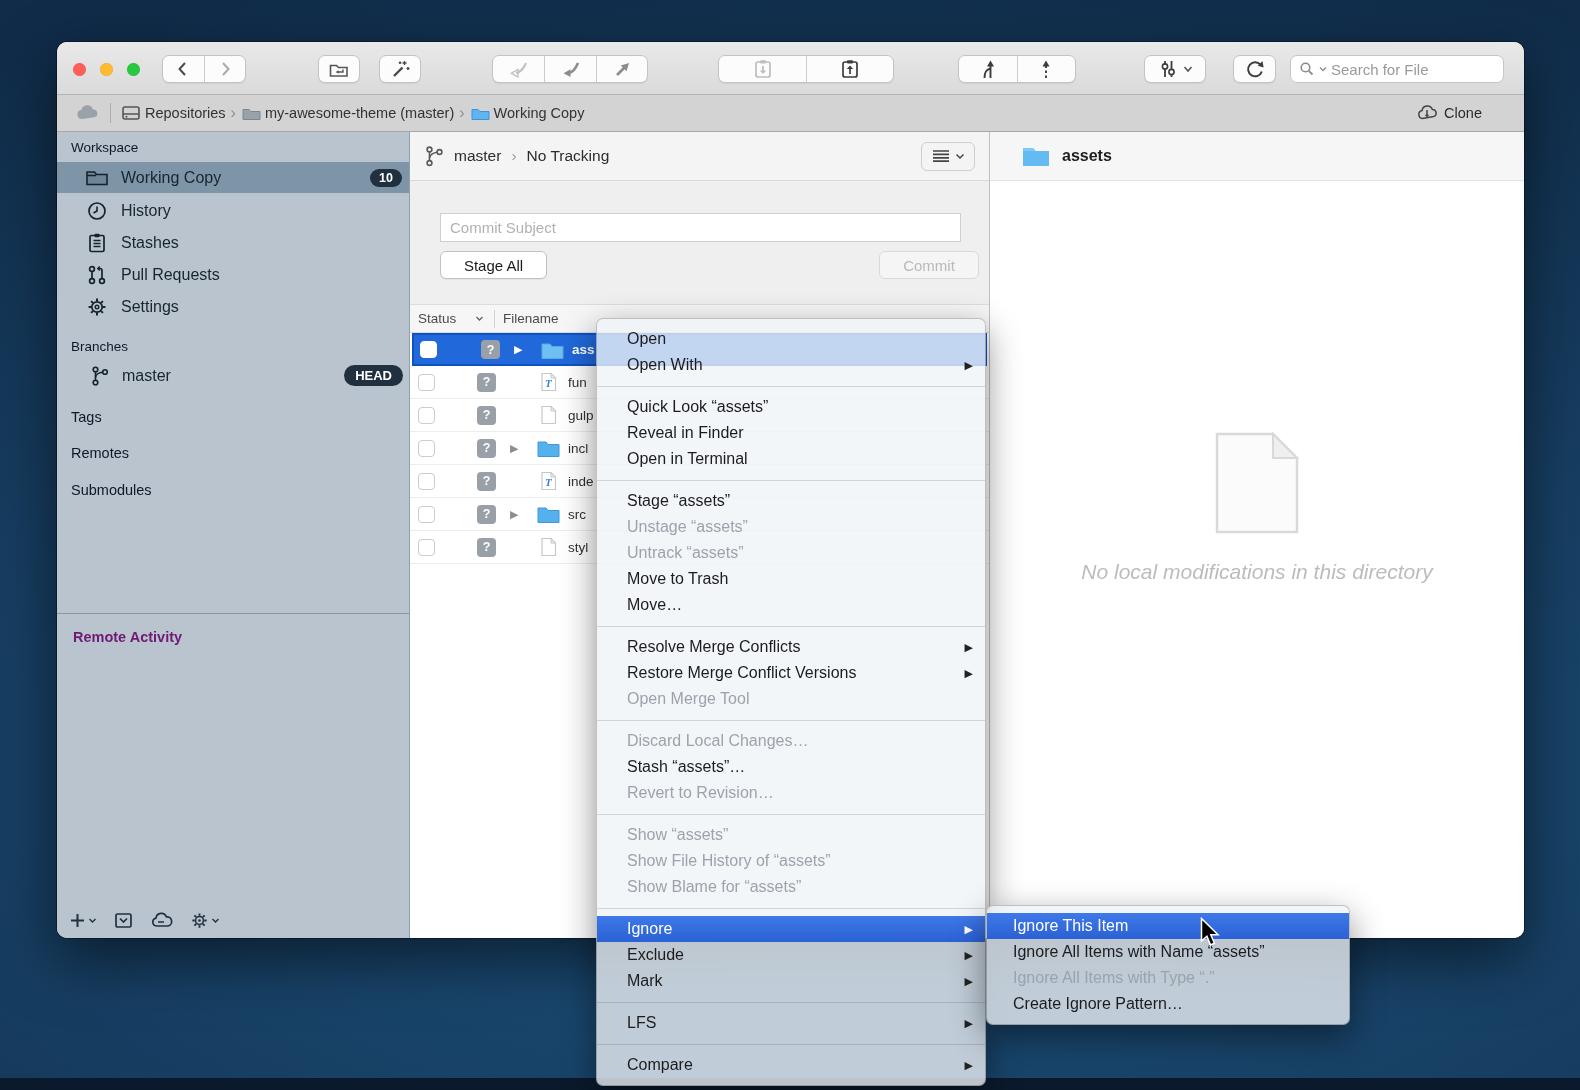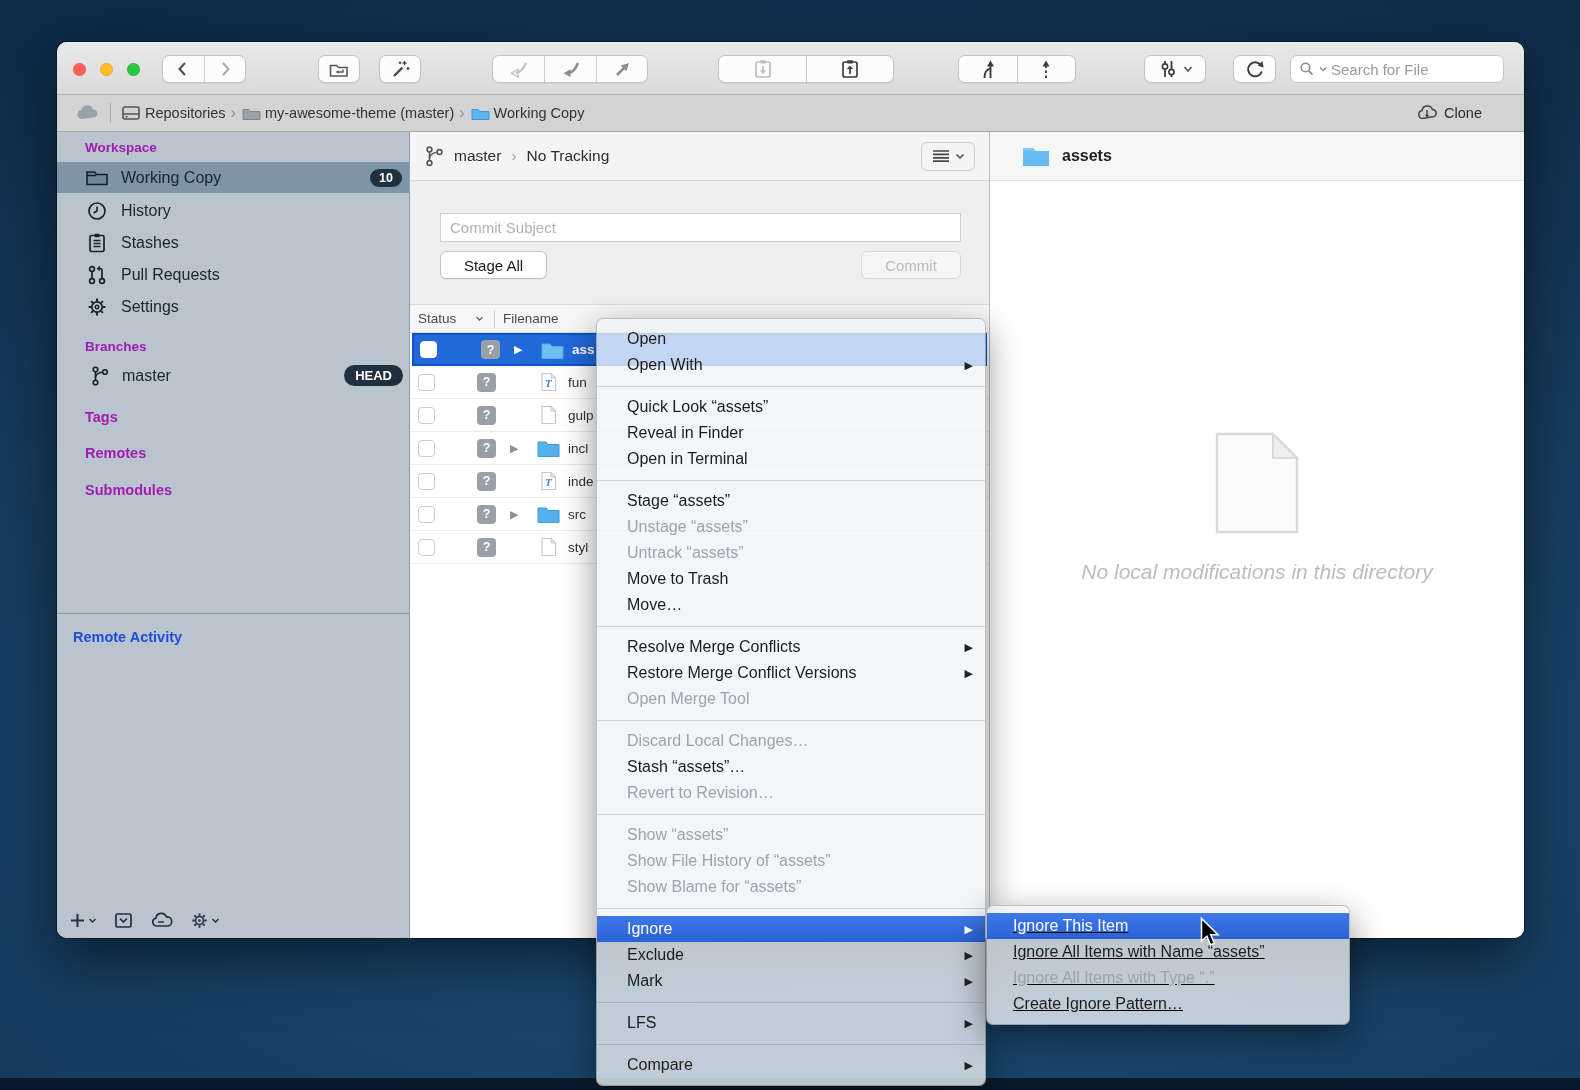--- a/index.html
+++ b/index.html
@@ -41,47 +41,47 @@
   .crumb-sep { color:#8f8f8f; font-size:16px; padding:0 2px; }
   .vbar { width:1px; height:20px; background:#adadad; margin:0 6px; }
   .clone { margin-left:auto; display:flex; align-items:center; gap:6px; color:#2b2b2b; }
 
   
   .content { position:absolute; top:90px; left:0; right:0; bottom:0; display:flex; }
 
   
   .sidebar { position:relative; width:353px; background:#b9c4ce; flex:none;
     color:#182430; border-right:1px solid #8fa0ae; }
-  .sb-header { position:absolute; left:28px; font-size:13.5px; font-weight:bold; color:#a21caf; }
+  .sb-header { position:absolute; left:14px; font-size:13.5px; font-weight:normal; color:#0f172a; }
   .sb-row { position:absolute; left:0; width:100%; height:31px; display:flex; align-items:center;
     padding-left:28px; gap:12px; font-size:16px; }
   .sb-row.sel { background:#7e95a8; }
   .sb-badge { margin-left:auto; margin-right:7px; background:#20303f; color:#fff;
     font-size:12.5px; font-weight:bold; border-radius:10px; padding:2px 9px; }
   .sb-divider { position:absolute; left:0; width:100%; height:1px; background:rgba(50,70,88,.35); }
-  .sb-remote { position:absolute; left:16px; font-size:14.5px; font-weight:bold; color:#1d4ed8; }
+  .sb-remote { position:absolute; left:16px; font-size:14.5px; font-weight:bold; color:#701a75; }
   .sb-bottom { position:absolute; bottom:8px; left:12px; display:flex; align-items:center; gap:17px; }
   .sb-bottom .grp { display:flex; align-items:center; gap:2px; }
 
   
   .pane-left { position:relative; width:580px; flex:none; background:#fff; border-right:1px solid #bfbfbf; }
   .branch-hd { position:relative; height:49px; background:#f4f4f4; border-bottom:1px solid #d8d8d8;
     display:flex; align-items:center; padding:0 14px; gap:10px; font-size:15.5px; color:#2c2c2c; }
   .branch-sep { color:#9a9a9a; }
   .list-menu-btn { margin-left:auto; width:54px; height:29px; border:1px solid #cfcfcf; border-radius:6px;
     display:flex; align-items:center; justify-content:center; gap:5px; background:transparent; }
   .commit-area { position:relative; height:124px; background:#efefef; border-bottom:1px solid #dddddd; }
   .commit-input { position:absolute; left:30px; top:32px; width:521px; height:29px; background:#fff;
     border:1px solid #cfcfcf; font-size:15px; color:#333; padding:0 9px; }
   .commit-input::placeholder { color:#b1b1b1; }
   .btn { position:absolute; top:70px; height:28px; border-radius:6px; font-size:15px;
     display:flex; align-items:center; justify-content:center; }
   .btn-stage { left:30px; width:107px; background:#fff; border:1px solid #c2c2c2; color:#1b1b1b;
     box-shadow:0 1px 1px rgba(0,0,0,.05); }
-  .btn-commit { left:451px; width:100px; background:#f5f5f5; border:1px solid #d9d9d9; color:#b9b9b9; }
+  .btn-commit { left:469px; width:100px; background:#f5f5f5; border:1px solid #d9d9d9; color:#b9b9b9; }
 
   .list-hd { position:relative; height:28px; background:#f6f6f6; border-bottom:1px solid #d9d9d9;
     display:flex; align-items:center; font-size:13.5px; color:#4a4a4a; }
   .list-hd .col-status { padding-left:8px; display:flex; align-items:center; gap:19px; width:84px; }
   .list-hd .col-div { width:1px; height:18px; background:#d2d2d2; margin-right:8px; }
 
   .filelist { position:absolute; top:201px; bottom:0; left:0; right:0; background:#fff; }
   .frow { position:relative; height:33px; border-bottom:1px solid #ededed; display:flex; align-items:center; }
   .frow .cb { position:absolute; left:8px; width:17px; height:17px; background:#fff;
     border:1.5px solid #c8cdd2; border-radius:4px; }
@@ -111,21 +111,21 @@
     border-radius:7px; box-shadow:0 12px 34px rgba(0,0,0,.45); padding:7px 0; z-index:50; }
   .mi { position:relative; height:26px; display:flex; align-items:center;
     padding:0 12px 0 30px; font-size:16px; color:#1c1c1e; }
   .mi .arrow { margin-left:auto; font-size:11px; color:#222; }
   .mi.dis { color:#9ba3ac; }
   .mi.hl { background:linear-gradient(#3f78e8,#2a62d5); color:#fff; }
   .mi.hl .arrow { color:#fff; }
   .msep { height:1px; background:rgba(60,60,60,.18); margin:7.5px 0; }
 
   .ctx { left:596px; top:318px; width:390px; }
-  .sub { left:986px; top:905px; width:364px;text-decoration:underline; }
+  .sub { left:986px; top:905px; width:364px; }
   .sub .mi { padding-left:26px; }
 
   .cursor { position:absolute; left:1197px; top:917px; z-index:99; }
 </style>
 </head>
 <body>
 
 <div class="desktop">
 
   <div class="window">

